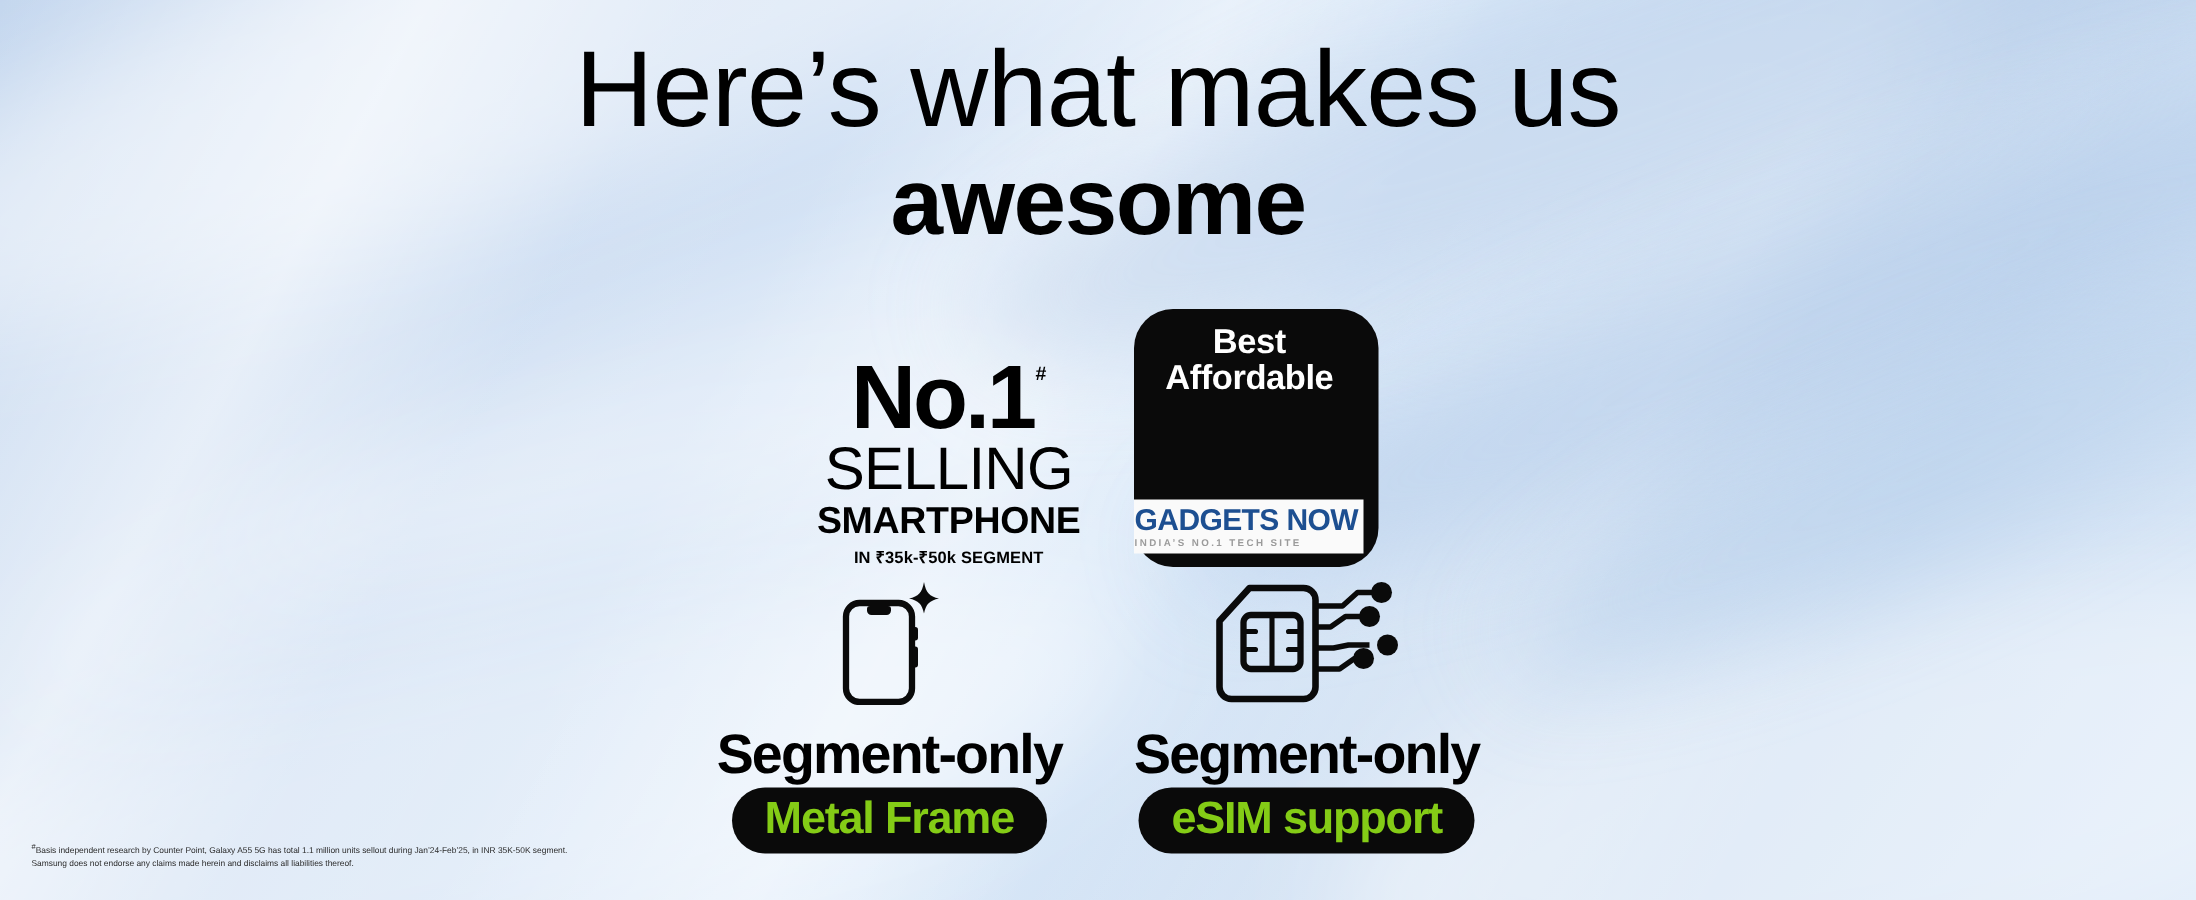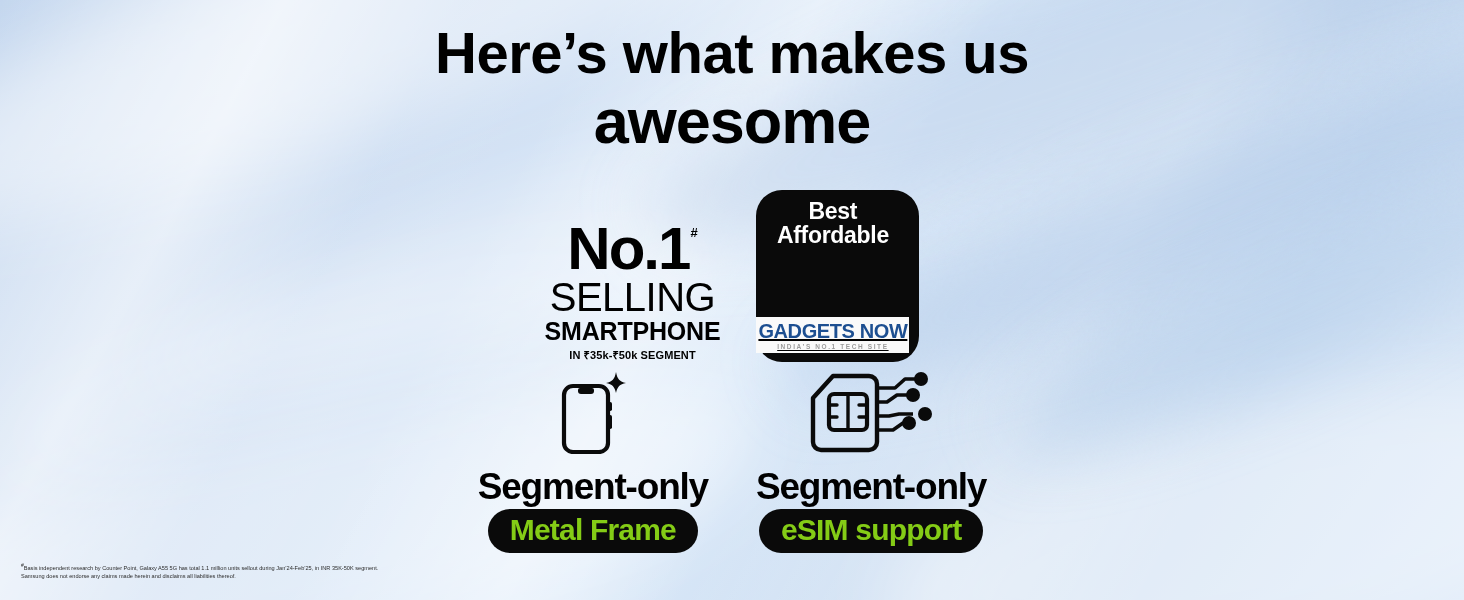--- a/index.html
+++ b/index.html
@@ -59,37 +59,37 @@
   #headline {
     position: absolute;
     top: 24px;
     left: 0;
     width: 1464px;
     text-align: center;
     color: #000;
     line-height: 1.0;
   }
   #headline .line1 {
-    font-size: 58px;
-    font-weight: 700;
+    font-size: 72px;
+    font-weight: 400;
     letter-spacing: -0.5px;
     display: block;
   }
   #headline .line2 {
     font-size: 63px;
     font-weight: 800;
     letter-spacing: -1px;
     display: block;
     margin-top: 8px;
   }
 
   
   #features {
     position: absolute;
-    top: 172px;
+    top: 188px;
     left: 432px;
     width: 600px;
   }
   .feature-row {
     display: flex;
     justify-content: center;
     align-items: flex-end;
   }
   .row-top { height: 190px; gap: 36px; }
   .row-bottom { margin-top: 16px; height: 175px; gap: 48px; align-items: flex-start; }
@@ -160,22 +160,20 @@
     font-size: 23px;
     font-weight: 700;
     line-height: 1.04;
     text-align: center;
     letter-spacing: -0.3px;
   }
   .gn-band {
     width: 100%;
     background: #fafafa;
     padding: 4px 0 3px 0;
-    text-align: center;
-    text-decoration: underline;
   }
   .gn-logo {
     color: #1d4f91;
     font-size: 20px;
     font-weight: 800;
     letter-spacing: -0.4px;
     line-height: 1;
   }
   .gn-tag {
     color: #9b9b9b;

